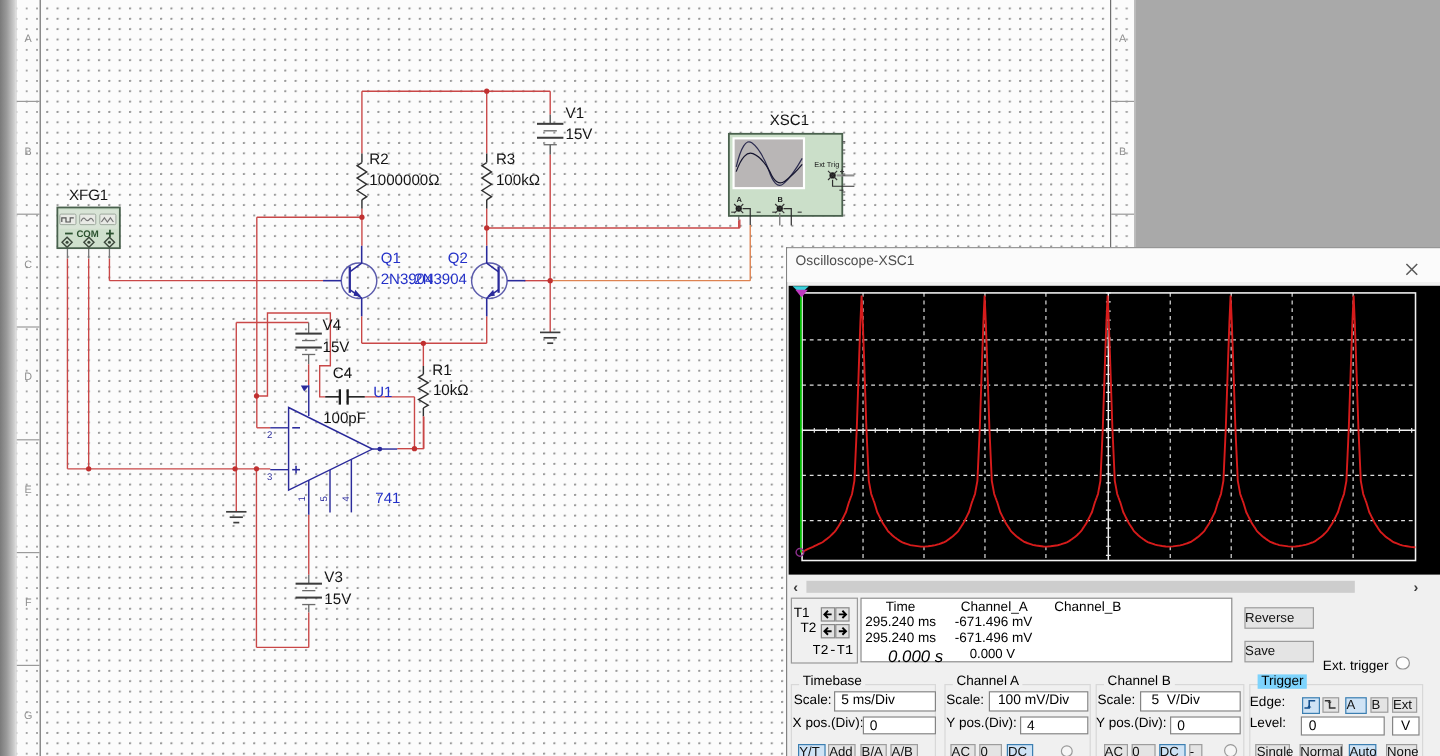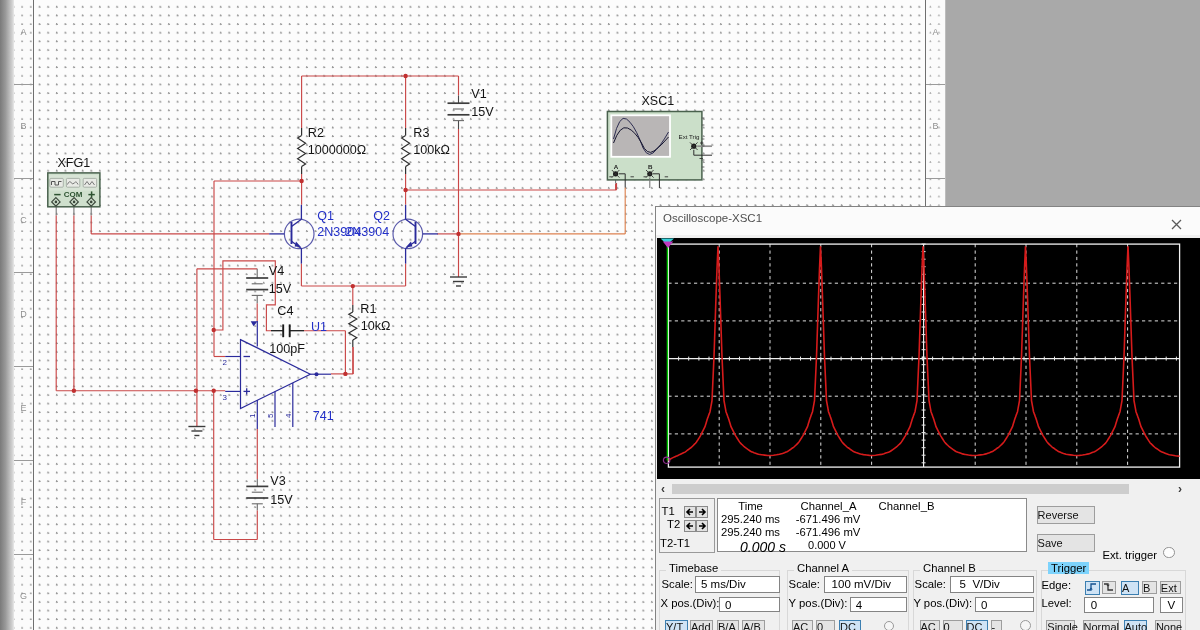--- a/index.html
+++ b/index.html
@@ -292,21 +292,21 @@
 <circle cx="9.6" cy="222.3" r="3.2" fill="none" stroke="#8b2f8b" stroke-width="1.2"></circle>
 </svg></div>
 <div id="hscroll">
 <div class="sarr" style="left:4px;">‹</div>
 <div id="hthumb"></div>
 <div class="sarr" style="left:521px;">›</div>
 </div>
 <div class="box" style="left:3px;top:291px;width:56.3px;height:55px;border:1px solid #9a9a9a;"></div>
 <div class="lbl" style="left:5.5px;top:297.9px;">T1</div>
 <div class="lbl" style="left:11px;top:311.1px;">T2</div>
-<div class="lbl" style="left:4px;top:329.5px;">T2-T1</div>
+<div class="lbl" style="left:21px;top:329.5px;font-family:Liberation Mono, monospace;">T2-T1</div>
 <div class="abtn" style="left:27.5px;top:299px;"><svg width="10" height="10">
           <path d="M8,5 L2.5,5 M5,2 L2,5 L5,8" stroke="#000" stroke-width="1.6" fill="none"></path>
         </svg></div>
 <div class="abtn" style="left:40px;top:299px;"><svg width="10" height="10">
           <path d="M2,5 L7.5,5 M5,2 L8,5 L5,8" stroke="#000" stroke-width="1.6" fill="none"></path>
         </svg></div>
 <div class="abtn" style="left:27.5px;top:312.5px;"><svg width="10" height="10">
           <path d="M8,5 L2.5,5 M5,2 L2,5 L5,8" stroke="#000" stroke-width="1.6" fill="none"></path>
         </svg></div>
 <div class="abtn" style="left:40px;top:312.5px;"><svg width="10" height="10">

